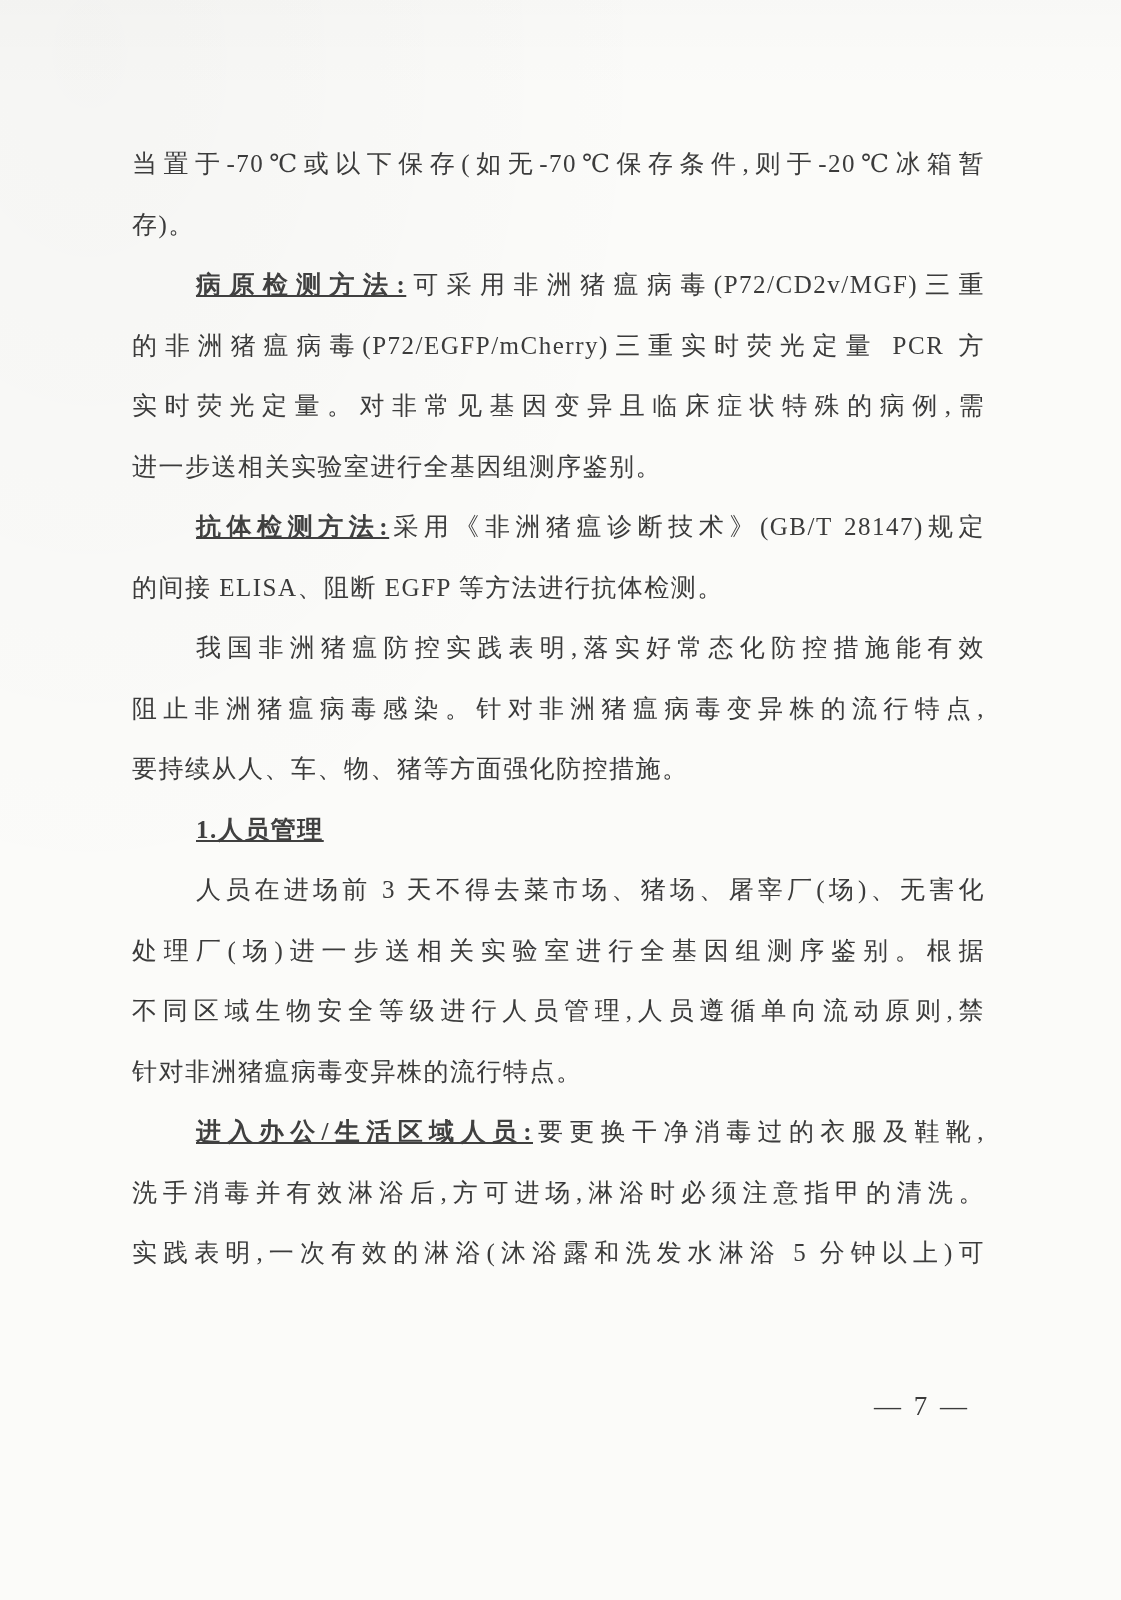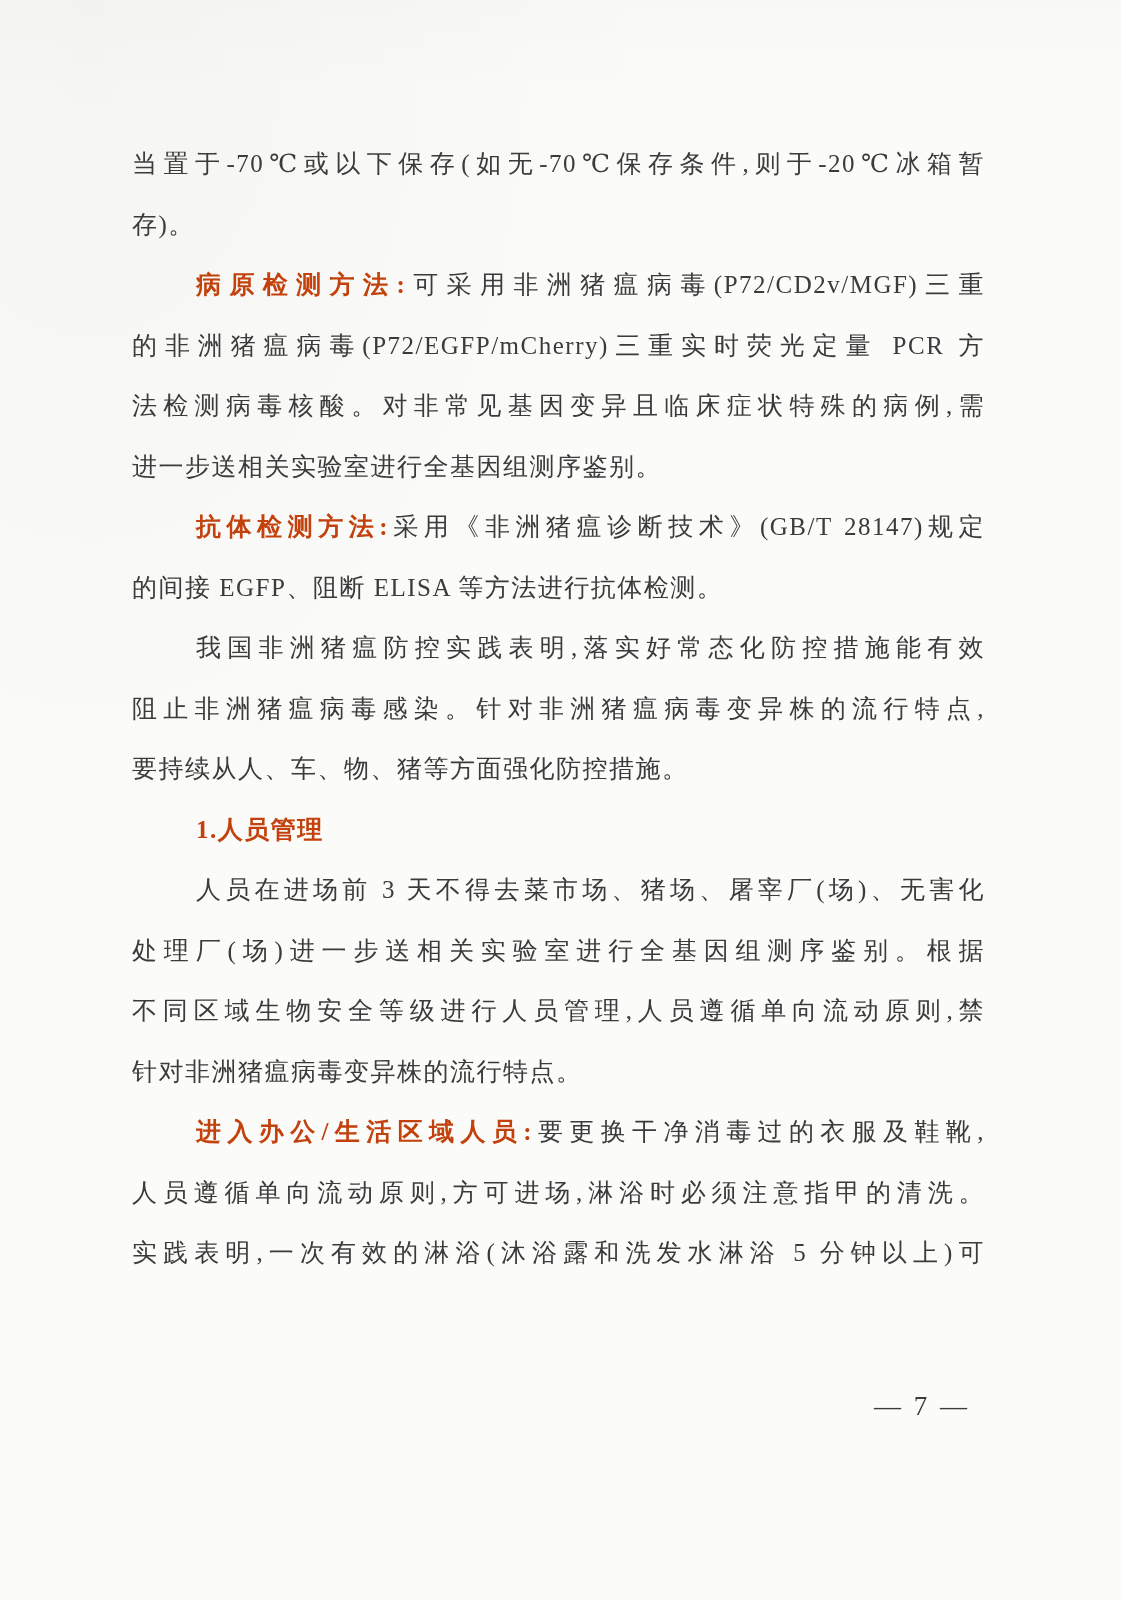--- a/index.html
+++ b/index.html
@@ -32,50 +32,50 @@
     line-height:60.5px;
     font-size:25px;
     letter-spacing:1.5px;
     white-space:normal;
     overflow:visible;
   }
   .line.justify { text-align:justify; text-align-last:justify; }
   .line.left { text-align:left; text-align-last:left; }
   .line.indent { padding-left:64px; }
   .seg { color:var(--ink); }
-  .seg.bold { font-weight:bold; color:#c2410c; }
+  .seg.bold { font-weight:bold; color:#404040;text-decoration:underline; }
   .page-number {
     position:absolute;
     top:1384px; right:151px;
     height:45px; line-height:45px;
     font-size:27px;
     letter-spacing:3px;
     color:var(--ink);
     text-align:right;
   }
 </style>
 </head>
 <body>
 
 <main class="page">
   <section class="text-block">
       <div class="line justify"><span class="seg">当置于-70℃或以下保存(如无-70℃保存条件,则于-20℃冰箱暂</span></div>
       <div class="line left"><span class="seg">存)。</span></div>
       <div class="line justify indent"><span class="seg bold">病原检测方法:</span><span class="seg">可采用非洲猪瘟病毒(P72/CD2v/MGF)三重</span></div>
       <div class="line justify"><span class="seg">的非洲猪瘟病毒(P72/EGFP/mCherry)三重实时荧光定量 PCR 方</span></div>
-      <div class="line justify"><span class="seg">法检测病毒核酸。对非常见基因变异且临床症状特殊的病例,需</span></div>
+      <div class="line justify"><span class="seg">实时荧光定量。对非常见基因变异且临床症状特殊的病例,需</span></div>
       <div class="line left"><span class="seg">进一步送相关实验室进行全基因组测序鉴别。</span></div>
       <div class="line justify indent"><span class="seg bold">抗体检测方法:</span><span class="seg">采用《非洲猪瘟诊断技术》(GB/T 28147)规定</span></div>
-      <div class="line left"><span class="seg">的间接 EGFP、阻断 ELISA 等方法进行抗体检测。</span></div>
+      <div class="line left"><span class="seg">的间接 ELISA、阻断 EGFP 等方法进行抗体检测。</span></div>
       <div class="line justify indent"><span class="seg">我国非洲猪瘟防控实践表明,落实好常态化防控措施能有效</span></div>
       <div class="line justify"><span class="seg">阻止非洲猪瘟病毒感染。针对非洲猪瘟病毒变异株的流行特点,</span></div>
       <div class="line left"><span class="seg">要持续从人、车、物、猪等方面强化防控措施。</span></div>
       <div class="line left indent"><span class="seg bold">1.人员管理</span></div>
       <div class="line justify indent"><span class="seg">人员在进场前 3 天不得去菜市场、猪场、屠宰厂(场)、无害化</span></div>
       <div class="line justify"><span class="seg">处理厂(场)进一步送相关实验室进行全基因组测序鉴别。根据</span></div>
       <div class="line justify"><span class="seg">不同区域生物安全等级进行人员管理,人员遵循单向流动原则,禁</span></div>
       <div class="line left"><span class="seg">针对非洲猪瘟病毒变异株的流行特点。</span></div>
       <div class="line justify indent"><span class="seg bold">进入办公/生活区域人员:</span><span class="seg">要更换干净消毒过的衣服及鞋靴,</span></div>
-      <div class="line justify"><span class="seg">人员遵循单向流动原则,方可进场,淋浴时必须注意指甲的清洗。</span></div>
+      <div class="line justify"><span class="seg">洗手消毒并有效淋浴后,方可进场,淋浴时必须注意指甲的清洗。</span></div>
       <div class="line justify"><span class="seg">实践表明,一次有效的淋浴(沐浴露和洗发水淋浴 5 分钟以上)可</span></div>
     </section>
   <div class="page-number">— 7 —</div>
 </main>
 
 </body></html>

